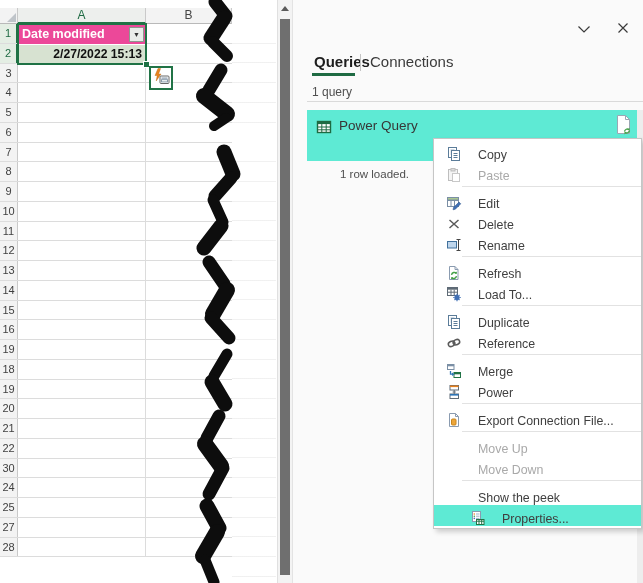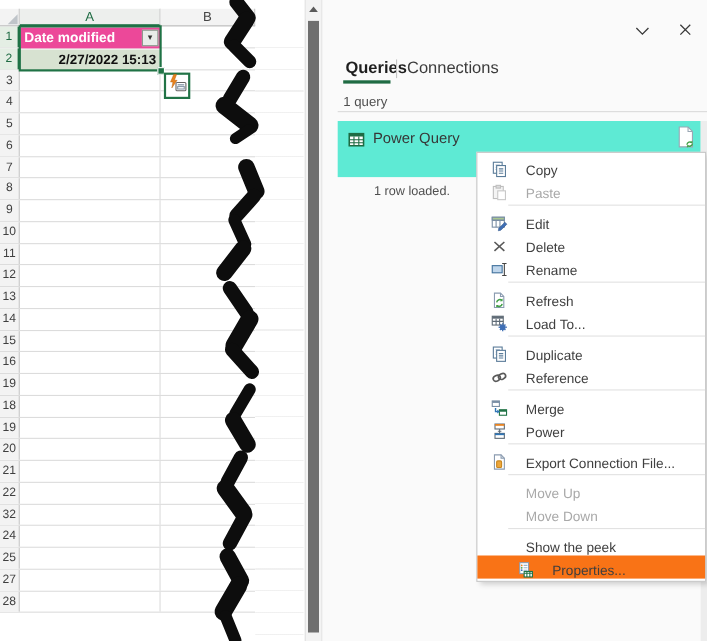--- a/index.html
+++ b/index.html
@@ -71,21 +71,21 @@
   .right-strip{position:absolute;left:344px;top:110px;width:7px;height:473px;background:#EDEDED;}
   
   .context-menu{position:absolute;left:433px;top:138px;width:209px;background:#FFFFFF;
       border:1px solid #C6C6C6;box-sizing:border-box;box-shadow:3px 3px 5px rgba(0,0,0,.18);
       padding:2px 0;}
   .menu-item{height:21px;display:flex;align-items:flex-end;padding:0 8px 0 12px;
       font-size:12.4px;color:#3F3F3F;white-space:nowrap;}
   .menu-item .mi-icon{width:16px;height:16px;margin-right:16px;flex:none;
       display:flex;align-items:center;justify-content:center;}
   .menu-item.disabled{color:#A9A9A9;}
-  .menu-item.highlighted{background:#f97316;padding-left:36px;}
+  .menu-item.highlighted{background:#5eead4;padding-left:36px;}
   .menu-item .mi-arrow{margin-left:auto;display:flex;align-items:center;}
   .menu-sep{height:1px;background:#E2E2E2;margin:3px 0 3px 28px;}
 </style>
 </head>
 <body>
 
 <div id="app">
 
   <div class="sheet">
     <div class="colheads">
@@ -200,21 +200,21 @@
           <div class="rh">21</div>
           <div class="ca"></div>
           <div class="cb"></div>
         </div>
         <div class="grid-row">
           <div class="rh">22</div>
           <div class="ca"></div>
           <div class="cb"></div>
         </div>
         <div class="grid-row">
-          <div class="rh">32</div>
+          <div class="rh">30</div>
           <div class="ca"></div>
           <div class="cb"></div>
         </div>
         <div class="grid-row">
           <div class="rh">24</div>
           <div class="ca"></div>
           <div class="cb"></div>
         </div>
         <div class="grid-row">
           <div class="rh">25</div>

